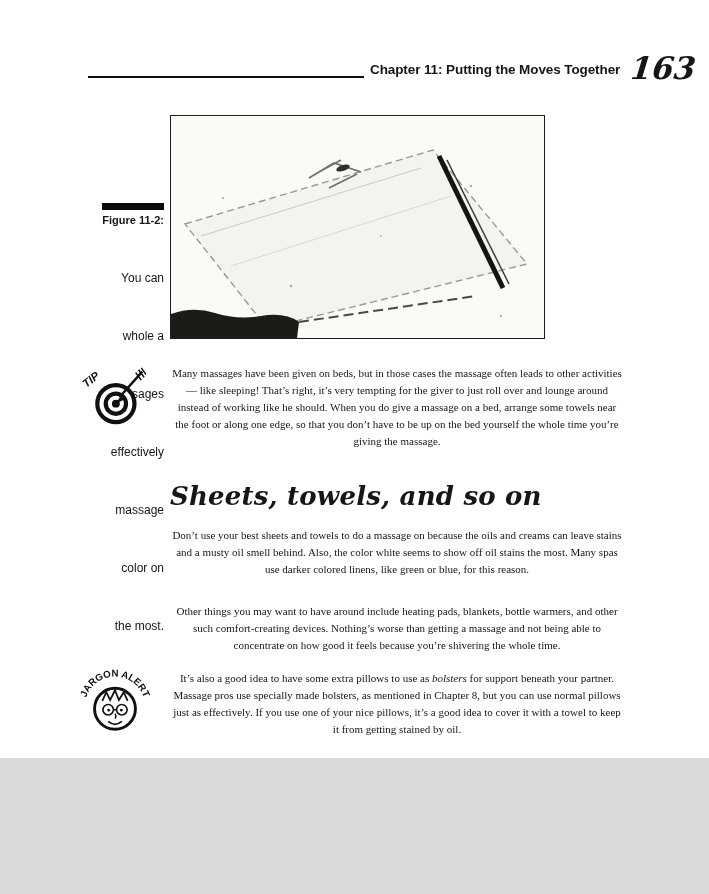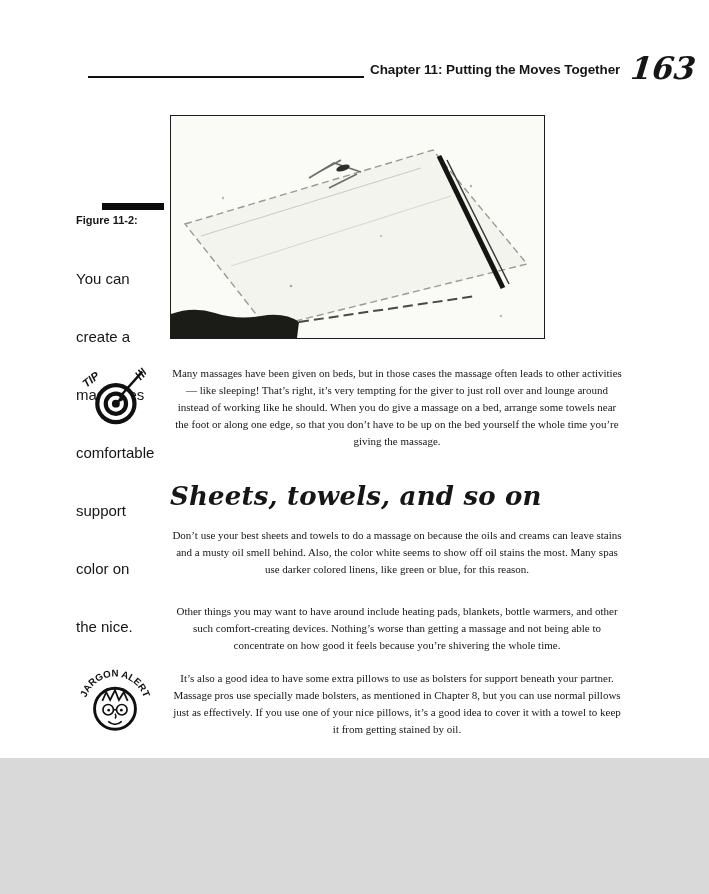--- a/index.html
+++ b/index.html
@@ -25,33 +25,33 @@
 
   
   .figure-frame {
     position:absolute; left:170px; top:115px; width:375px; height:224px;
     border:1px solid #1c1c1c; background:#fbfbf8;
   }
   .figure-frame svg { display:block; width:100%; height:100%; }
 
   .figure-caption {
     position:absolute; left:76px; top:203px; width:88px;
-    font-family:"Liberation Sans", sans-serif; 
+    font-family:"Liberation Sans", sans-serif; text-align:right;
   }
   .caption-bar { width:62px; height:7px; background:#0c0c0c; margin:0 0 4px auto; }
   .caption-label { font-weight:bold; font-size:11px; line-height:13px; margin-bottom:1px; }
-  .caption-line { font-size:15px; line-height:13px; white-space:nowrap;margin-top:45px; }
+  .caption-line { font-size:12px; line-height:13px; white-space:nowrap;margin-top:45px; }
 
   
   .body-para { position:absolute; left:170px; width:454px; font-size:11px; line-height:17px; text-align:center; }
   .tip-para    { top:365px; }
   .para1       { top:527px; }
   .para2       { top:603px; }
   .jargon-para { top:670px; }
-  .italic { }
+  .italic { font-style:italic; }
 
   .section-heading {
     position:absolute; left:170px; top:481px;
     font-family:"DejaVu Serif", serif; font-style:italic; font-weight:bold;
     font-size:26px; letter-spacing:0.2px;
   }
 
   
   .tip-icon    { position:absolute; left:82px; top:366px; width:64px; height:64px; }
   .jargon-icon { position:absolute; left:78px; top:662px; width:74px; height:74px; }
@@ -88,26 +88,26 @@
       <circle cx="300" cy="70" r="1.2" fill="#b0b0a6"></circle>
       <circle cx="120" cy="170" r="1.3" fill="#a8a89e"></circle>
       <circle cx="330" cy="200 " r="1.2" fill="#b9b9af"></circle>
     </svg>
   </div>
 
   <div class="figure-caption">
     <div class="caption-bar"></div>
     <div class="caption-label">Figure 11-2:</div>
     <div class="caption-line">You can</div>
-    <div class="caption-line">create a</div>
+    <div class="caption-line">whole a</div>
     <div class="caption-line">massages</div>
-    <div class="caption-line">comfortable</div>
-    <div class="caption-line">support</div>
+    <div class="caption-line">effectively</div>
+    <div class="caption-line">massage</div>
     <div class="caption-line">color on</div>
-    <div class="caption-line">the nice.</div>
+    <div class="caption-line">the most.</div>
   </div>
 
   <div class="tip-icon">
     <svg viewBox="0 0 68 68">
       <text x="2" y="20" transform="rotate(-38 8 18)" font-family="Liberation Sans, sans-serif" font-size="12" font-weight="bold" font-style="italic" fill="#101010">TIP</text>
       <circle cx="36" cy="40" r="22" fill="#101010"></circle>
       <circle cx="36" cy="40" r="17.5" fill="#ffffff"></circle>
       <circle cx="36" cy="40" r="13" fill="#101010"></circle>
       <circle cx="36" cy="40" r="8.5" fill="#ffffff"></circle>
       <circle cx="36" cy="40" r="4.2" fill="#101010"></circle>

